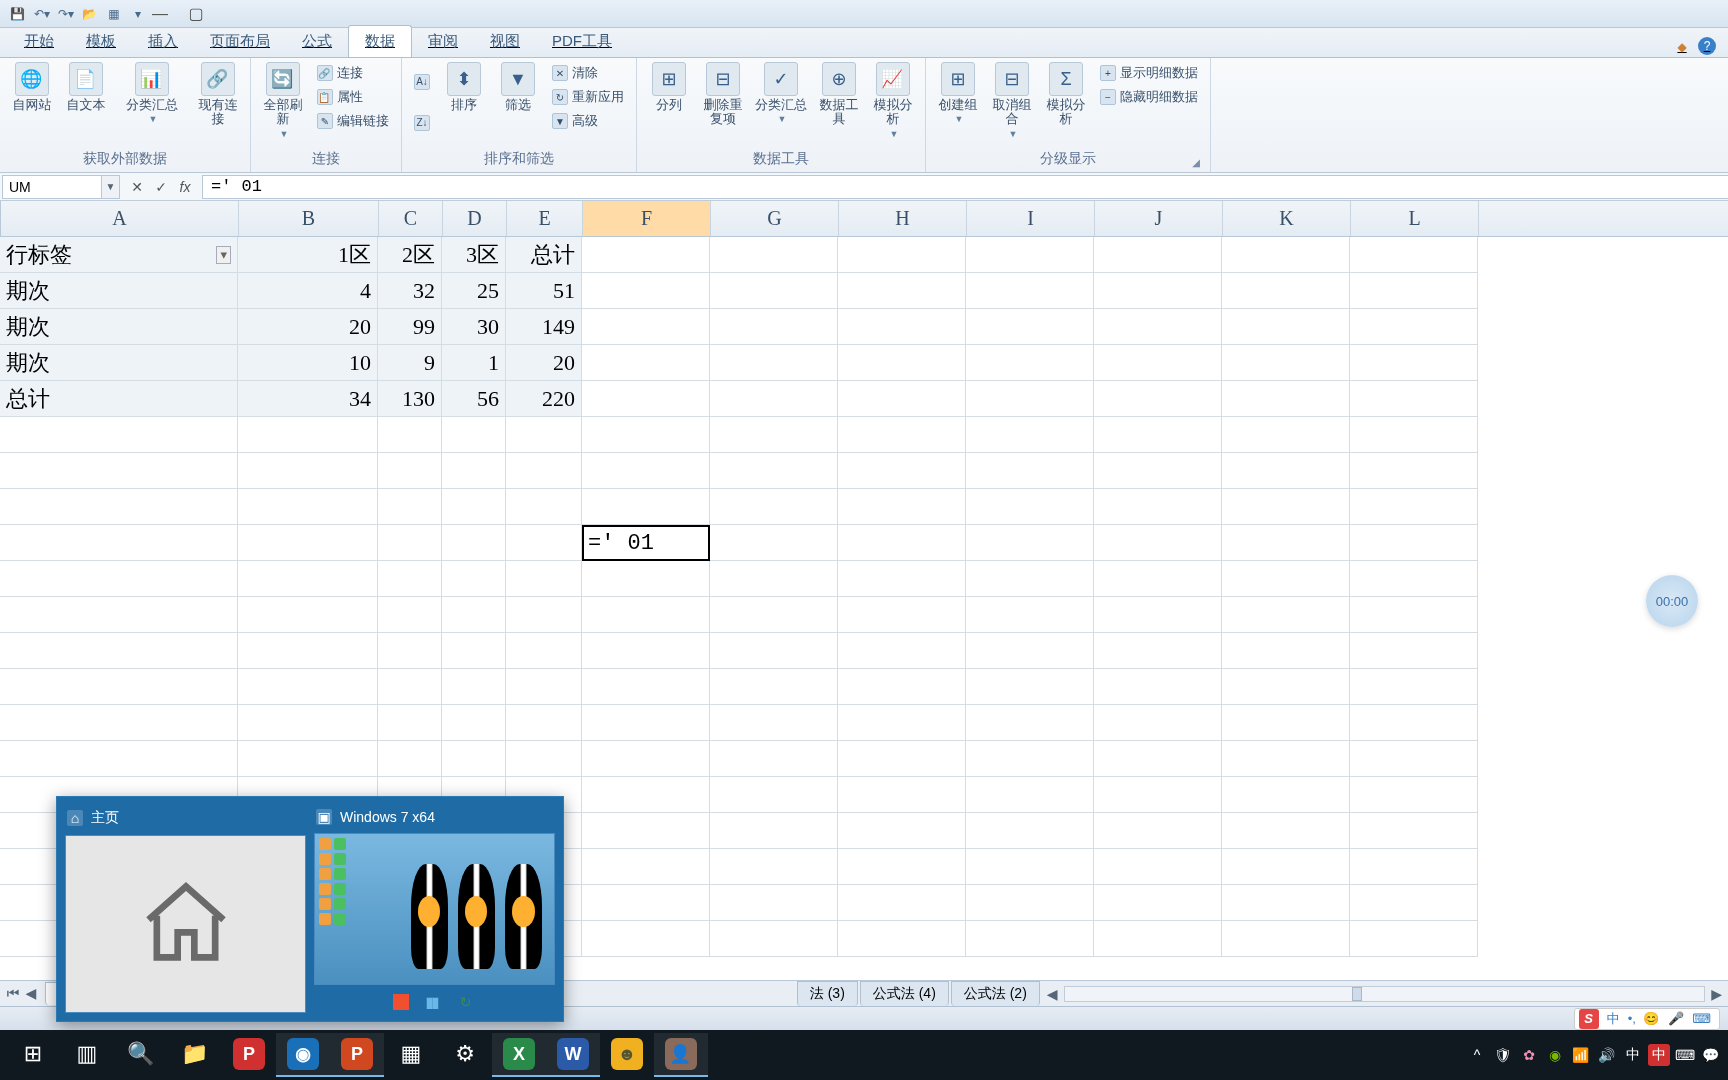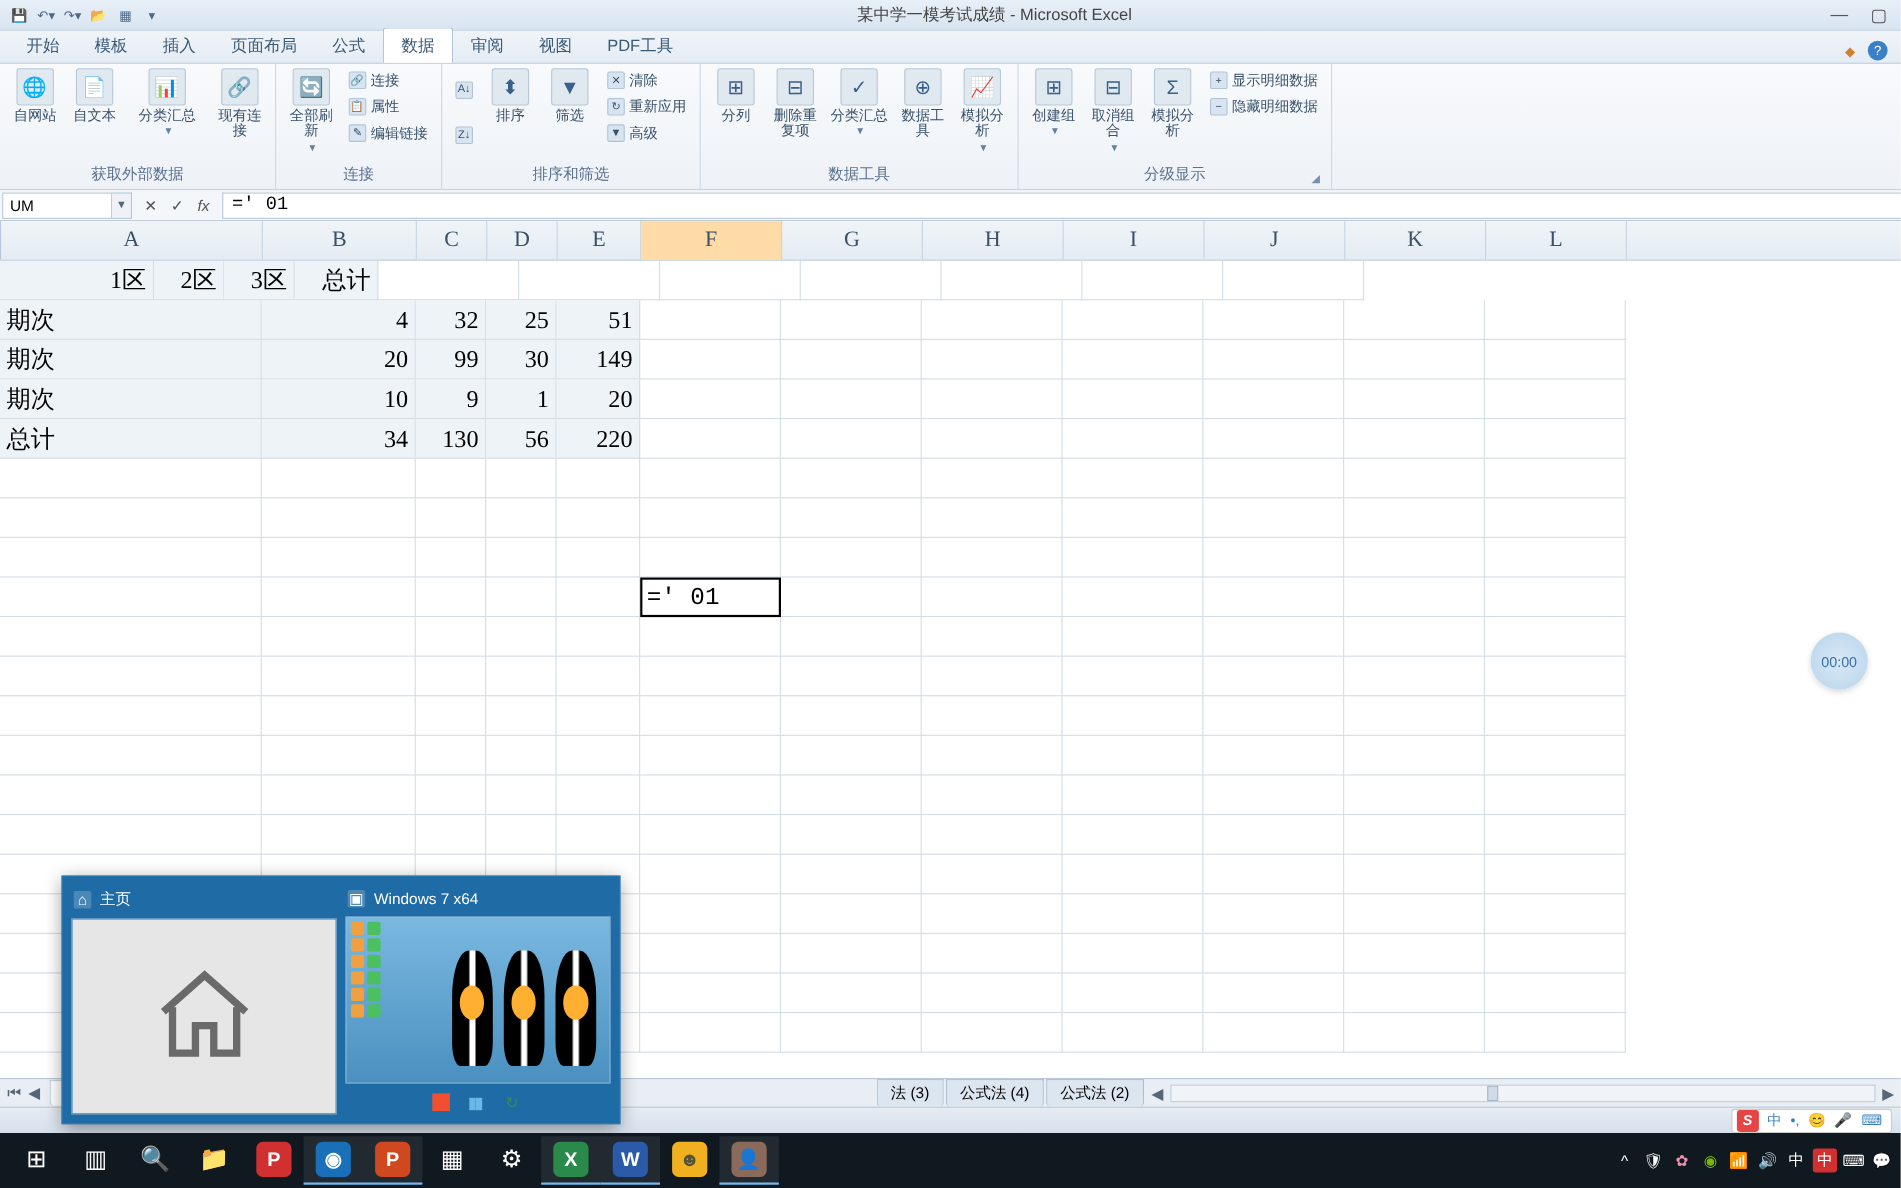--- a/index.html
+++ b/index.html
@@ -7,21 +7,21 @@
 
 
 .title-bar { height: 28px; background: linear-gradient(#e8f0f8, #d8e4f0); display: flex; align-items: center; padding: 0 8px; border-bottom: 1px solid #b8c8d8; }
 .qat { display: flex; gap: 4px; align-items: center; }
 .qat-btn { width: 20px; height: 20px; display: flex; align-items: center; justify-content: center; font-size: 12px; color: #4a6a8a; cursor: pointer; }
 .title-text { flex: 1; text-align: center; font-size: 15px; color: #444; }
 .win-controls { display: flex; gap: 12px; }
 .win-btn { width: 24px; height: 20px; display: flex; align-items: center; justify-content: center; color: #555; cursor: pointer; }
 
 
-.tabs-row { height: 30px; background: linear-gradient(#f0f4f8, #e4ecf4); display: flex; align-items: flex-end; padding: 0 8px; border-bottom: 1px solid #b0c0d0; }
+.tabs-row { height: 30px; background: linear-gradient(#f0f4f8, #e4ecf4); display: flex; align-items: flex-end; padding: 0 8px; border-bottom: 1px solid #b0c0d0; text-decoration: underline; }
 .tab { padding: 6px 16px; font-size: 15px; color: #3a5a7a; cursor: pointer; }
 .tab.active { background: #fff; border: 1px solid #b0c0d0; border-bottom: none; border-radius: 3px 3px 0 0; }
 .tabs-right { margin-left: auto; display: flex; gap: 6px; padding-right: 4px; }
 
 
 .ribbon { height: 115px; background: linear-gradient(#f8fafc, #eef2f7); border-bottom: 1px solid #b8c8d8; display: flex; }
 .ribbon-group { border-right: 1px solid #ccd8e4; display: flex; flex-direction: column; justify-content: space-between; padding: 4px 8px 0; }
 .group-content { display: flex; gap: 6px; align-items: flex-start; flex: 1; }
 .group-label { text-align: center; font-size: 14px; color: #5a7090; padding: 2px 0 4px; position: relative; }
 .group-launcher { position: absolute; right: 2px; bottom: 4px; font-size: 10px; color: #7a90a8; }
@@ -106,21 +106,20 @@
 
 <div class="title-bar">
   <div class="qat">
     <span class="qat-btn">💾</span>
     <span class="qat-btn">↶▾</span>
     <span class="qat-btn">↷▾</span>
     <span class="qat-btn">📂</span>
     <span class="qat-btn">▦</span>
     <span class="qat-btn">▾</span>
   </div>
-  <div class="title-text">某中学一模考试成绩 - Microsoft Excel</div>
   <div class="win-controls">
     <span class="win-btn">—</span>
     <span class="win-btn">▢</span>
   </div>
 </div>
 
 <div class="tabs-row">
   <div class="tab">开始</div>
   <div class="tab">模板</div>
   <div class="tab">插入</div>
@@ -302,20 +301,21 @@
         <div class="col-header" style="width: 128px;">G</div>
         <div class="col-header" style="width: 128px;">H</div>
         <div class="col-header" style="width: 128px;">I</div>
         <div class="col-header" style="width: 128px;">J</div>
         <div class="col-header" style="width: 128px;">K</div>
         <div class="col-header" style="width: 128px;">L</div>
       </div>
   </div>
   <div class="grid-body" id="grid-body">
       <div class="row">
+        <div class="cell hdr dropdown" style="width: 238px;">行标签</div>
         <div class="cell hdr num" style="width: 140px;">1区</div>
         <div class="cell hdr num" style="width: 64px;">2区</div>
         <div class="cell hdr num" style="width: 64px;">3区</div>
         <div class="cell hdr num" style="width: 76px;">总计</div>
         <div class="cell" style="width: 128px;"></div>
         <div class="cell" style="width: 128px;"></div>
         <div class="cell" style="width: 128px;"></div>
         <div class="cell" style="width: 128px;"></div>
         <div class="cell" style="width: 128px;"></div>
         <div class="cell" style="width: 128px;"></div>

